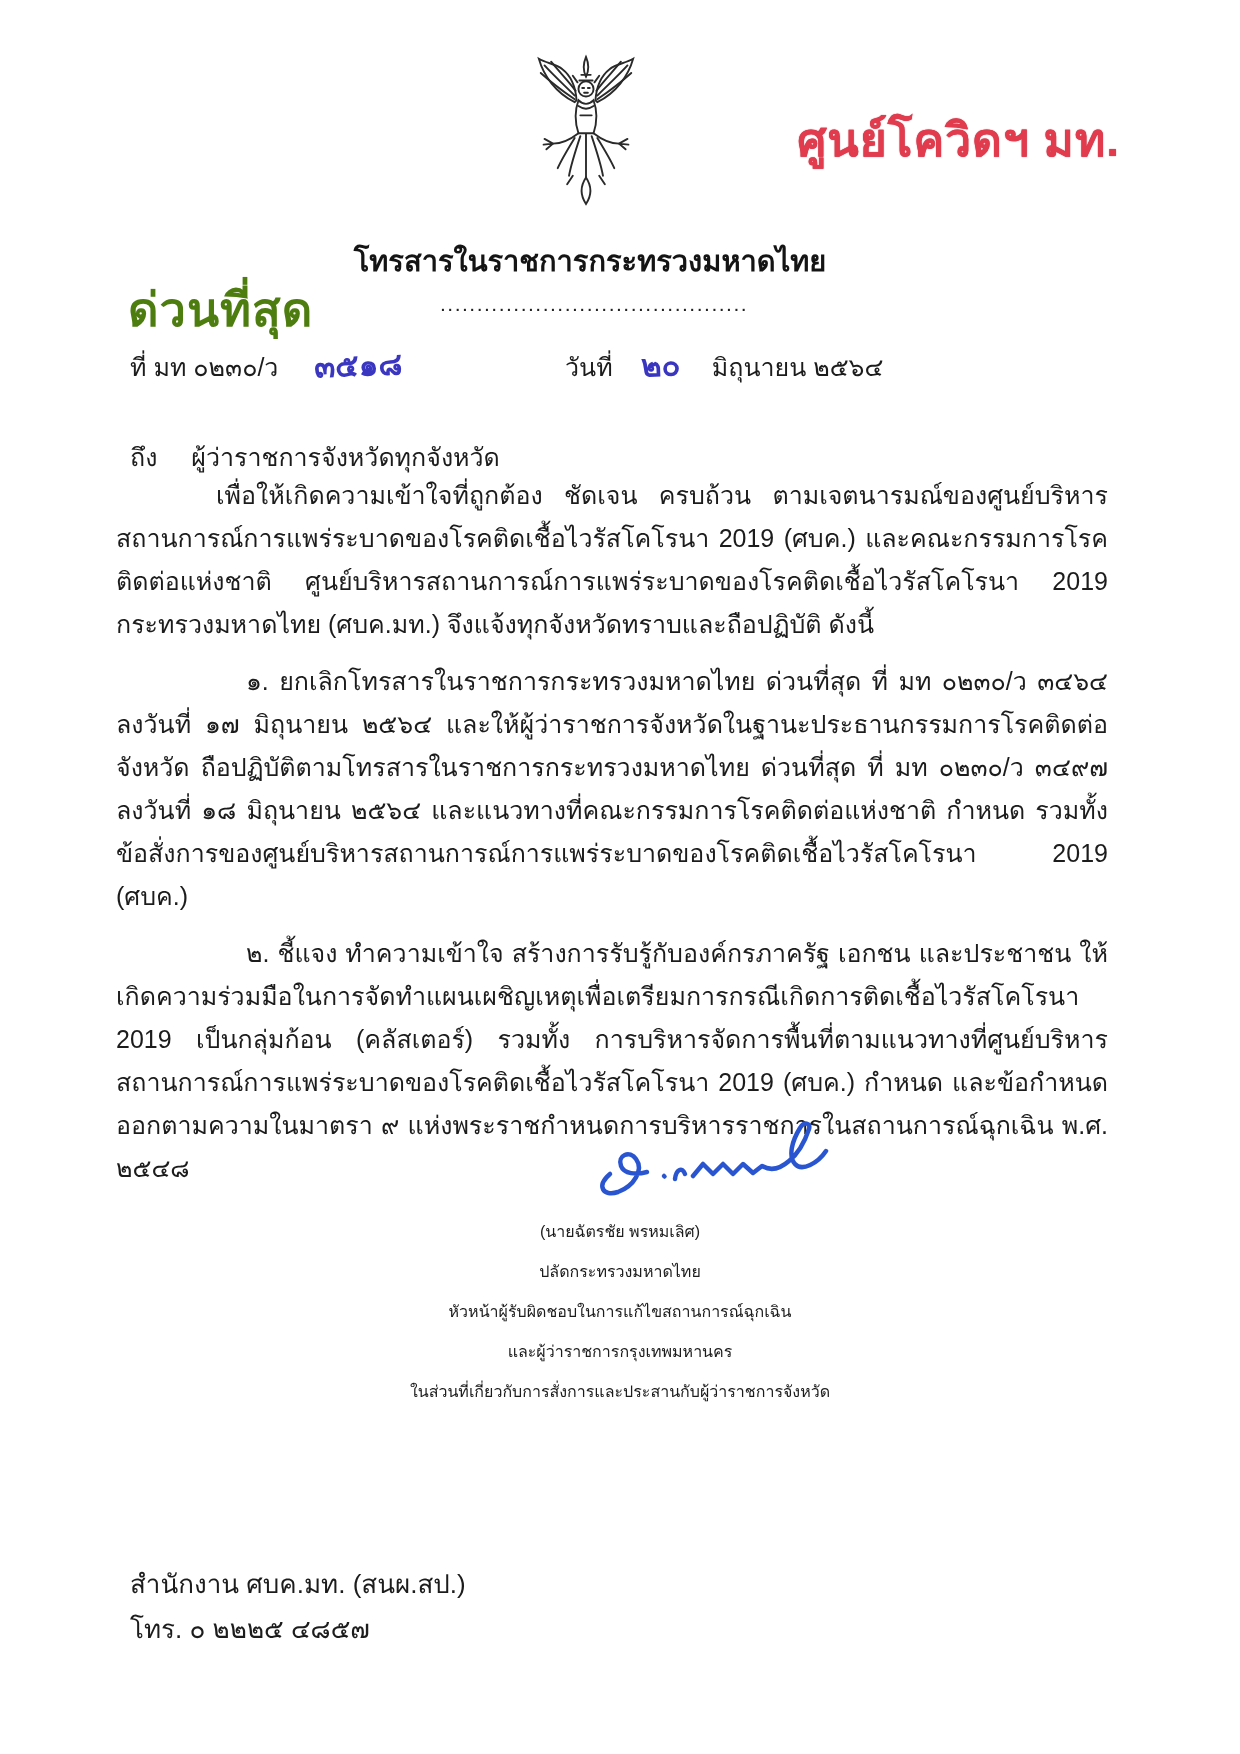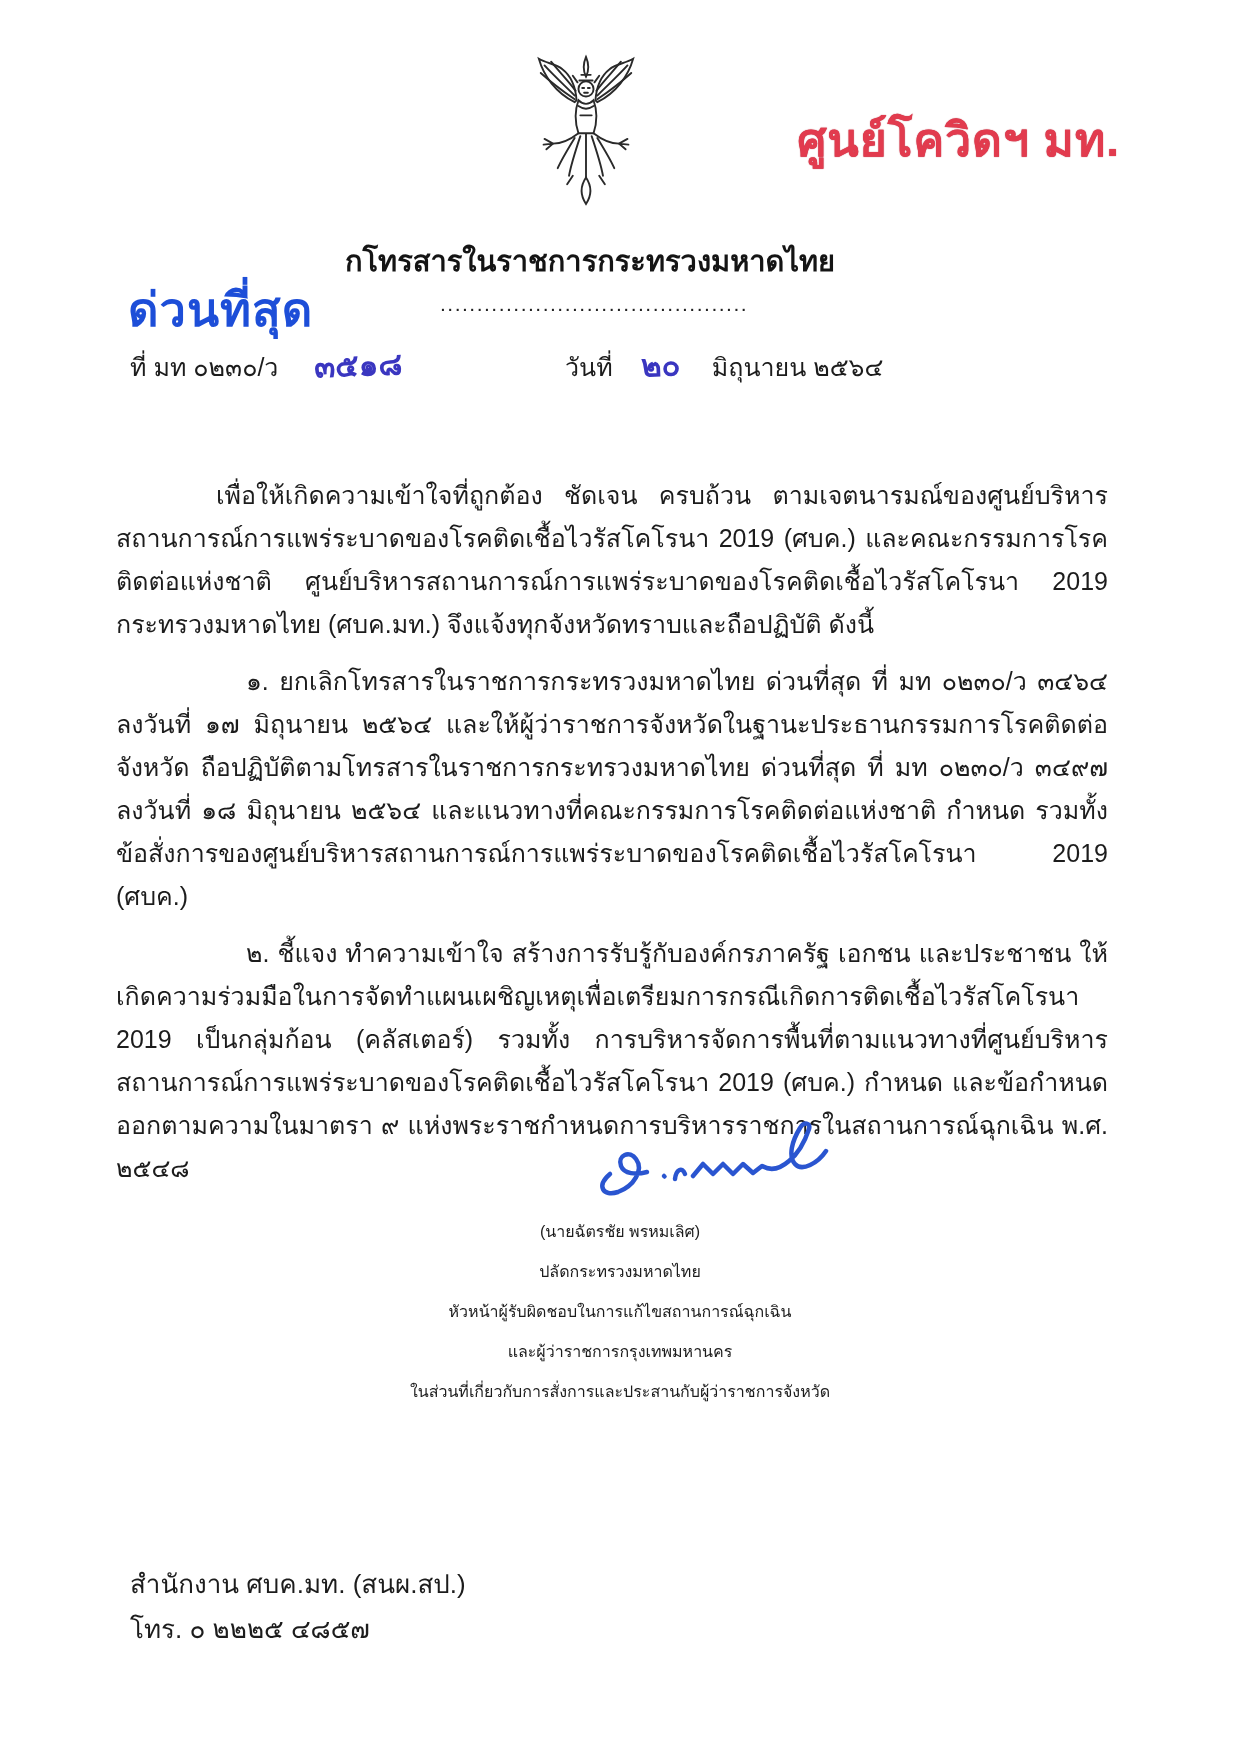--- a/index.html
+++ b/index.html
@@ -18,21 +18,21 @@
     font-size:46px;font-weight:700;color:#e23b4e;
     text-align:right;letter-spacing:1px;
     text-shadow:0 0 1px #b01f30;
   }
   .title{
     left:0;top:238px;width:1180px;text-align:center;
     font-size:29px;font-weight:700;color:#141414;
   }
   .stamp{
     left:128px;top:272px;
-    font-size:47px;font-weight:700;color:#1d4ed8;
+    font-size:47px;font-weight:700;color:#4d7c0f;
     letter-spacing:1px;
   }
   .dots{
     left:440px;top:292px;width:300px;text-align:center;
     font-size:21px;letter-spacing:1.5px;color:#222;
   }
   .meta{font-size:25px;}
   .hand{
     color:#3a36c0;font-size:31px;font-weight:700;
     transform:rotate(-2deg);display:inline-block;
@@ -93,39 +93,44 @@
     <path d="M64,88 C58,106 54,119 52,130"></path>
     <path d="M76,88 C82,106 86,119 88,130"></path>
     <path d="M58,90 C50,103 44,113 40,122"></path>
     <path d="M82,90 C90,103 96,113 100,122"></path>
     <path d="M70,132 C64,141 64,151 70,160 C76,151 76,141 70,132 Z"></path>
     <path d="M56,130 l-6,9 M84,130 l6,9"></path>
   </svg>
 
   <div class="abs badge">ศูนย์โควิดฯ มท.</div>
 
-  <div class="abs title">กโทรสารในราชการกระทรวงมหาดไทย</div>
+  <div class="abs title">โทรสารในราชการกระทรวงมหาดไทย</div>
 
   <div class="abs stamp">ด่วนที่สุด</div>
 
   <div class="abs dots">..........................................</div>
 
   <div class="abs meta nowrap" style="left:130px;top:340px;">
     <span>ที่ มท ๐๒๓๐/ว</span>
     <span class="sp"></span>
     <span class="hand">๓๕๑๘</span>
   </div>
   <div class="abs meta nowrap" style="left:565px;top:340px;">
     <span>วันที่</span>
     <span class="sp" style="width:14px;"></span>
     <span class="hand">๒๐</span>
     <span class="sp" style="width:18px;"></span>
     <span>มิถุนายน ๒๕๖๔</span>
   </div>
 
+  <div class="abs meta nowrap" style="left:130px;top:437px;">
+    <span>ถึง</span>
+    <span class="sp" style="width:20px;"></span>
+    <span>ผู้ว่าราชการจังหวัดทุกจังหวัด</span>
+  </div>
 
   <div class="abs body-text">
     <p class="par-intro">เพื่อให้เกิดความเข้าใจที่ถูกต้อง ชัดเจน ครบถ้วน ตามเจตนารมณ์ของศูนย์บริหารสถานการณ์การแพร่ระบาดของโรคติดเชื้อไวรัสโคโรนา 2019 (ศบค.) และคณะกรรมการโรคติดต่อแห่งชาติ ศูนย์บริหารสถานการณ์การแพร่ระบาดของโรคติดเชื้อไวรัสโคโรนา 2019 กระทรวงมหาดไทย (ศบค.มท.) จึงแจ้งทุกจังหวัดทราบและถือปฏิบัติ ดังนี้</p>
     <p class="par-item">๑. ยกเลิกโทรสารในราชการกระทรวงมหาดไทย ด่วนที่สุด ที่ มท ๐๒๓๐/ว ๓๔๖๔ ลงวันที่ ๑๗ มิถุนายน ๒๕๖๔ และให้ผู้ว่าราชการจังหวัดในฐานะประธานกรรมการโรคติดต่อจังหวัด ถือปฏิบัติตามโทรสารในราชการกระทรวงมหาดไทย ด่วนที่สุด ที่ มท ๐๒๓๐/ว ๓๔๙๗ ลงวันที่ ๑๘ มิถุนายน ๒๕๖๔ และแนวทางที่คณะกรรมการโรคติดต่อแห่งชาติ กำหนด รวมทั้งข้อสั่งการของศูนย์บริหารสถานการณ์การแพร่ระบาดของโรคติดเชื้อไวรัสโคโรนา 2019 (ศบค.)</p>
     <p class="par-item">๒. ชี้แจง ทำความเข้าใจ สร้างการรับรู้กับองค์กรภาครัฐ เอกชน และประชาชน ให้เกิดความร่วมมือในการจัดทำแผนเผชิญเหตุเพื่อเตรียมการกรณีเกิดการติดเชื้อไวรัสโคโรนา 2019 เป็นกลุ่มก้อน (คลัสเตอร์) รวมทั้ง การบริหารจัดการพื้นที่ตามแนวทางที่ศูนย์บริหารสถานการณ์การแพร่ระบาดของโรคติดเชื้อไวรัสโคโรนา 2019 (ศบค.) กำหนด และข้อกำหนดออกตามความในมาตรา ๙ แห่งพระราชกำหนดการบริหารราชการในสถานการณ์ฉุกเฉิน พ.ศ. ๒๕๔๘</p>
   </div>
 
   <svg class="abs sig-svg" viewBox="0 0 260 100" fill="none" stroke="#2a55d0" stroke-width="4.5" stroke-linecap="round" stroke-linejoin="round">
     <path d="M30,62 C16,74 23,85 38,80 C54,74 64,58 56,47 C50,38 37,43 41,54 C44,62 56,63 67,60"></path>
     <path d="M84,64 l0.5,0.5"></path>

